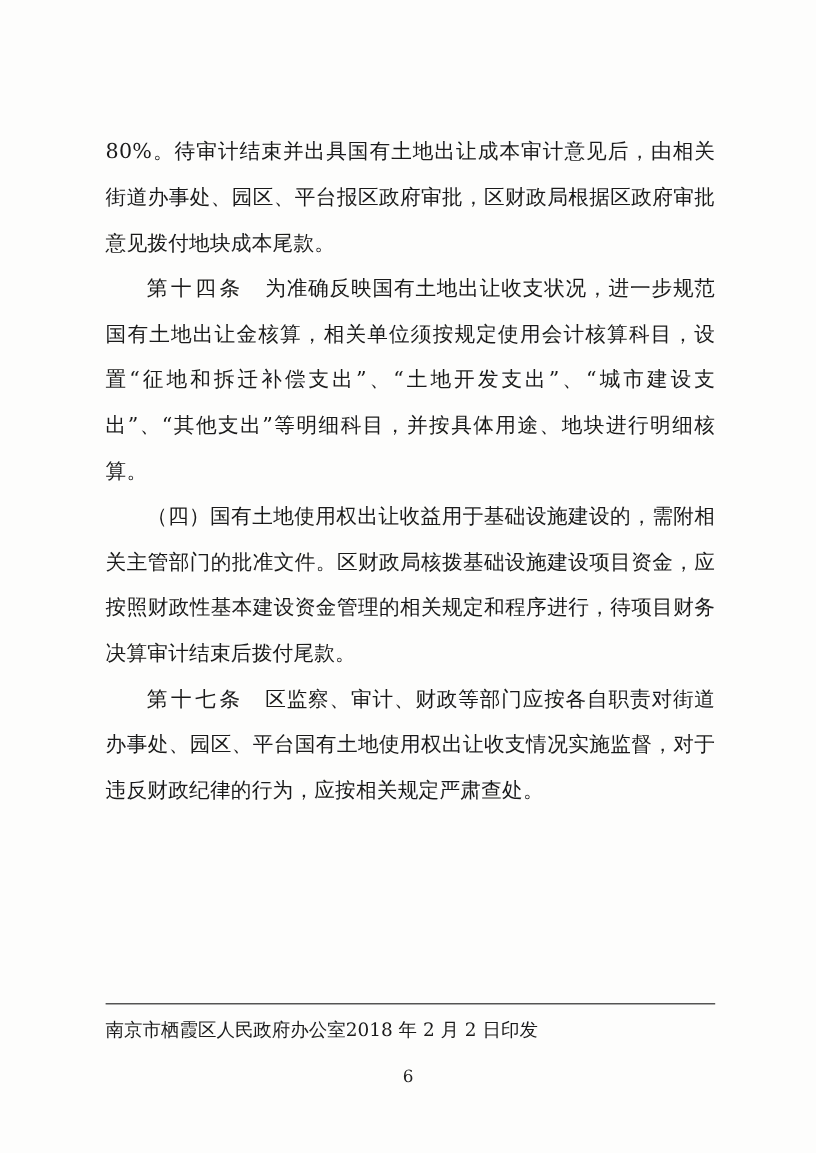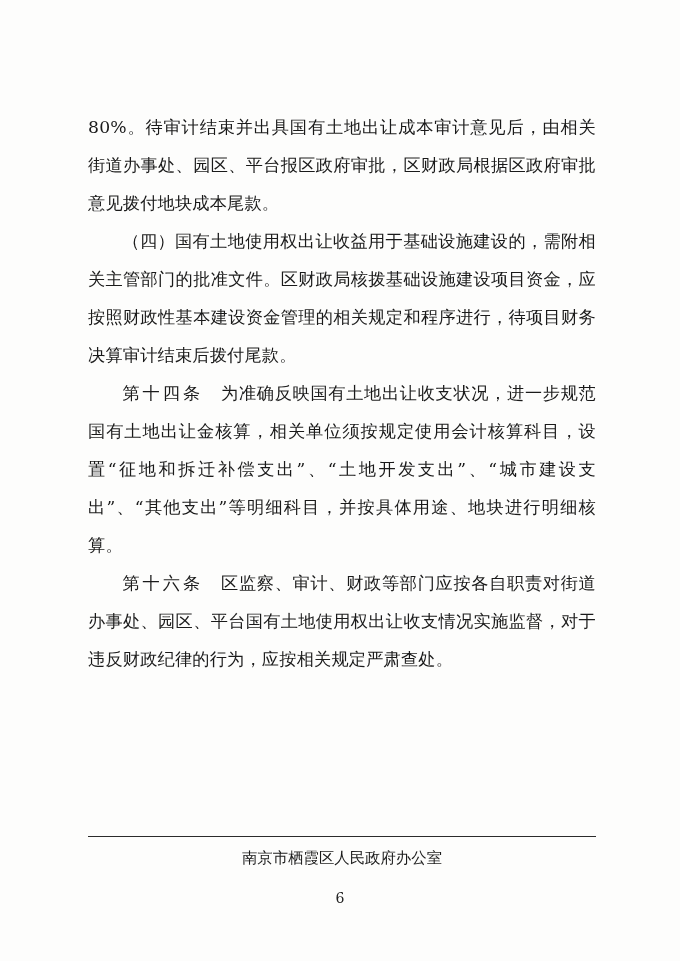--- a/index.html
+++ b/index.html
@@ -48,21 +48,21 @@
     top: 836px;
     width: 508px;
     border-top: 1px solid #2b2b2b;
   }
   .footer {
     position: absolute;
     left: 88px;
     top: 845px;
     width: 508px;
     display: flex;
-    justify-content: center;
+    justify-content: flex-start;
     font-size: 15.4px;
     line-height: 26px;
   }
   .footer-left { white-space: nowrap; }
   .footer-right { white-space: nowrap; padding-right: 6px; }
   .page-number {
     position: absolute;
     left: 0;
     top: 890px;
     width: 680px;
@@ -73,35 +73,36 @@
 </style>
 </head>
 <body>
 
 <div class="page">
 
   <div class="content">
 
     <p class="para">80%。待审计结束并出具国有土地出让成本审计意见后，由相关街道办事处、园区、平台报区政府审批，区财政局根据区政府审批意见拨付地块成本尾款。</p>
 
-    <p class="para indent2">（四）国有土地使用权出让收益用于基础设施建设的，需附相关主管部门的批准文件。区财政局核拨基础设施建设项目资金，应按照财政性基本建设资金管理的相关规定和程序进行，待项目财务决算审计结束后拨付尾款。</p>
-
     <p class="para indent2">
       <span class="bold-term">第十四条</span><span>　为准确反映国有土地出让收支状况，进一步规范国有土地出让金核算，相关单位须按规定使用会计核算科目，设置“征地和拆迁补偿支出”、“土地开发支出”、“城市建设支出”、“其他支出”等明细科目，并按具体用途、地块进行明细核算。</span>
     </p>
 
+    <p class="para indent2">（四）国有土地使用权出让收益用于基础设施建设的，需附相关主管部门的批准文件。区财政局核拨基础设施建设项目资金，应按照财政性基本建设资金管理的相关规定和程序进行，待项目财务决算审计结束后拨付尾款。</p>
+
 
     <p class="para indent2">
-      <span class="bold-term">第十六条</span><span>　区监察、审计、财政等部门应按各自职责对街道办事处、园区、平台国有土地使用权出让收支情况实施监督，对于违反财政纪律的行为，应按相关规定严肃查处。</span>
+      <span class="bold-term">第十七条</span><span>　区监察、审计、财政等部门应按各自职责对街道办事处、园区、平台国有土地使用权出让收支情况实施监督，对于违反财政纪律的行为，应按相关规定严肃查处。</span>
     </p>
 
 
   </div>
 
   <div class="footer-rule"></div>
 
   <div class="footer">
     <span class="footer-left">南京市栖霞区人民政府办公室</span>
+    <span class="footer-right">2018 年 2 月 2 日印发</span>
   </div>
 
   <div class="page-number">6</div>
 
 </div>
 
 </body></html>

